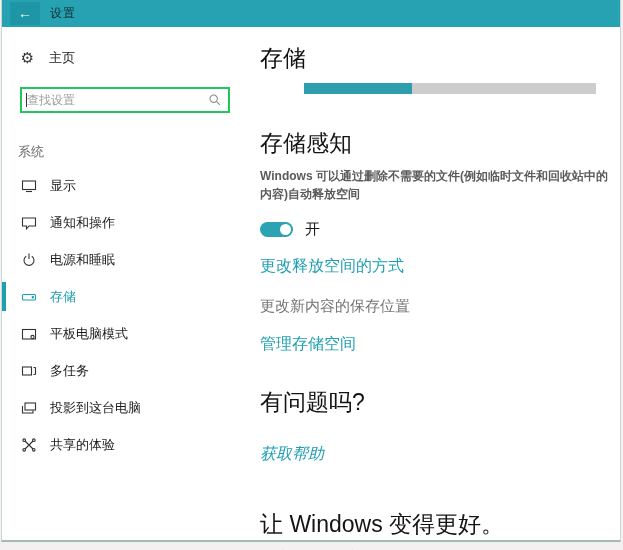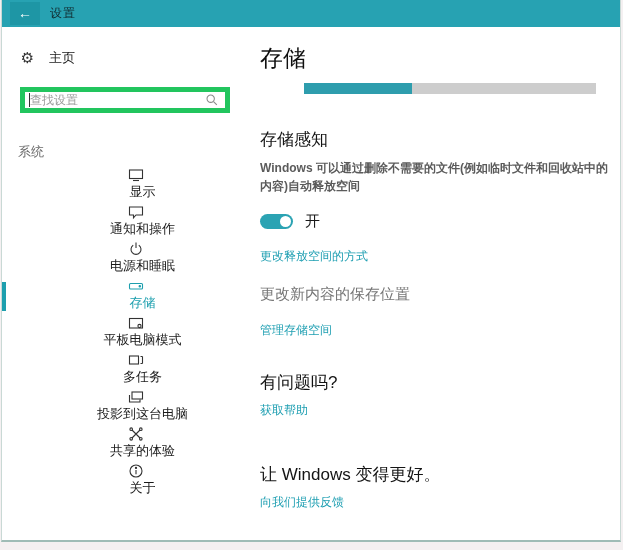--- a/index.html
+++ b/index.html
@@ -37,74 +37,74 @@
   
   .home-row {
     display:flex; align-items:center; height:30px; padding-left:17px;
     font-size:13px; color:#1b1b1b; cursor:default;
   }
   .home-row .gear { font-size:15px; color:#333; width:17px; text-align:center; }
   .home-row .lbl { margin-left:13px; }
 
   .search-box {
     margin:14px 20px 0 18px; width:210px; height:26px;
-    border:5px solid #22c55e; display:flex; align-items:center;
+    border:2px solid #22c55e; display:flex; align-items:center;
     padding:0 6px 0 4px; background:#fff;
   }
   .caret { width:1px; height:14px; background:#333; flex:0 0 auto; }
   .search-box input {
     border:none; outline:none; flex:1; font-size:12px; color:#333;
     font-family:"Liberation Sans","DejaVu Sans",sans-serif; min-width:0;
   }
   .search-box input::placeholder { color:#9b9b9b; }
   .search-icon { flex:0 0 auto; display:flex; }
 
   .section-label {
     margin:30px 0 6px 16px; font-size:13px; color:#6b6b6b;
   }
   .nav-item {
     display:flex; align-items:center; height:37px; padding-left:18px;
-    font-size:13px; color:#1a1a1a; position:relative; cursor:default;flex-direction:column;
+    font-size:13px; color:#1a1a1a; position:relative; cursor:default;
   }
   .nav-item .nav-icon { width:17px; display:flex; justify-content:center; }
   .nav-item .nav-label { margin-left:13px; }
   .nav-item svg { stroke:#333; fill:none; stroke-width:1.1; }
   .nav-item.selected { color:#1d9fae; }
   .nav-item.selected svg { stroke:#1d9fae; }
   .sel-bar {
     position:absolute; left:0; top:4px; width:4px; height:29px; background:#1d9fae;
   }
 
   
   .page-title { font-size:23px; font-weight:400; color:#0f0f0f; margin-top:16px; }
   .usage-bar {
     margin-top:9px; margin-left:44px; width:292px; height:11px; background:#cdcdcd;
   }
   .usage-fill { height:100%; background:#2e9dad; }
 
-  h2 { font-size:17px; font-weight:400; color:#141414; }
+  h2 { font-size:23px; font-weight:400; color:#141414; }
   .h-sense { margin-top:34px; }
   .desc { margin-top:8px; font-size:12px; color:#5b5b5b; line-height:18px;font-weight:bold; }
   .toggle-row { margin-top:17px; display:flex; align-items:center; }
   .toggle {
     width:33px; height:15px; border-radius:8px; background:#2ba3b3;
     position:relative; cursor:default;
   }
   .knob {
     position:absolute; right:2px; top:2px; width:11px; height:11px;
     border-radius:50%; background:#ffffff;
   }
   .toggle-label { margin-left:12px; font-size:15px; color:#191919; }
-  .link { font-size:12px; color:#1f9fb2; cursor:default; display:inline-block; }
+  .link { font-size:16px; color:#1f9fb2; cursor:default; display:inline-block; }
   .link-change { margin-top:17px; }
   .h-more { margin-top:33px; }
   .subtext { margin-top:20px; font-size:15px; color:#757575; }
   .link-manage { margin-top:18px; }
   .h-help { margin-top:32px; }
-  .link-help { margin-top:8px; }
+  .link-help { margin-top:26px;font-style:italic; }
   .h-feedback { margin-top:44px; }
   .link-feedback { margin-top:8px; }
 </style>
 </head>
 <body>
 
 <div class="window">
 
   <div class="titlebar">
     <div class="back-btn">
@@ -211,30 +211,20 @@
               <path d="M4 4 l8 8 M12 4 l-8 8"></path>
               <circle cx="3.2" cy="3.2" r="1.3"></circle>
               <circle cx="12.8" cy="3.2" r="1.3"></circle>
               <circle cx="3.2" cy="12.8" r="1.3"></circle>
               <circle cx="12.8" cy="12.8" r="1.3"></circle>
             </svg>
         </span>
         <span class="nav-label">共享的体验</span>
       </div>
 
-      <div class="nav-item">
-        <span class="nav-icon">
-          <svg width="16" height="16" viewBox="0 0 16 16">
-              <circle cx="8" cy="8" r="6"></circle>
-              <line x1="8" y1="7" x2="8" y2="11.2"></line>
-              <circle cx="8" cy="4.9" r="0.6" fill="#333"></circle>
-            </svg>
-        </span>
-        <span class="nav-label">关于</span>
-      </div>
 
     </div>
 
     <div class="content">
 
       <div class="page-title">存储</div>
 
       <div class="usage-bar">
         <div class="usage-fill" style="width: 37%;"></div>
       </div>

